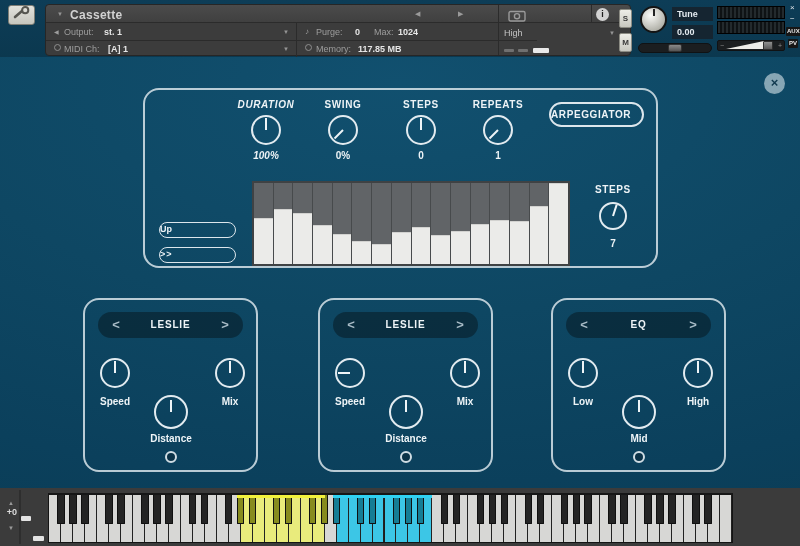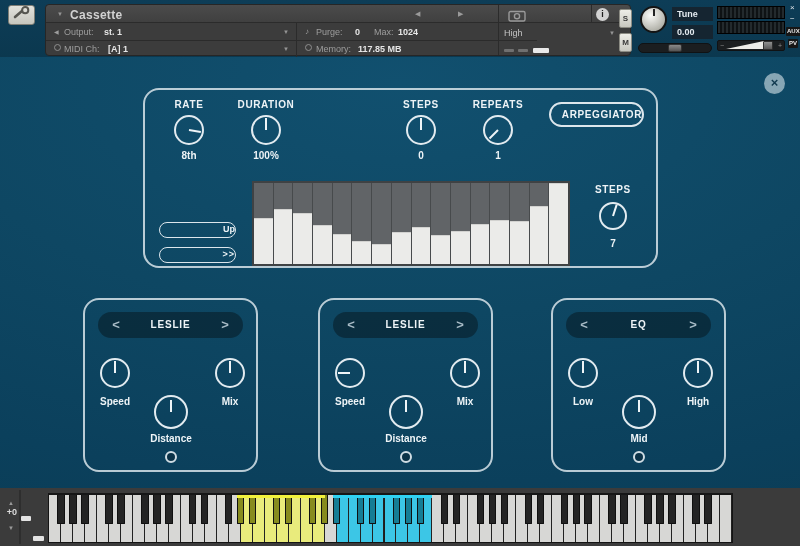--- a/index.html
+++ b/index.html
@@ -37,21 +37,21 @@
 
   
   #main-bg{position:absolute;top:57px;left:0;width:800px;height:431px;background:radial-gradient(130% 120% at 50% 6%,#11506f 0%,#0e4763 45%,#0b405c 78%,#0a3c55 100%);}
   #inst-close{position:absolute;left:764px;top:73px;width:21px;height:21px;border-radius:50%;background:rgba(235,242,246,.55);color:#10384e;font-size:13px;font-weight:bold;text-align:center;line-height:20px;}
   #arp-panel{position:absolute;left:143px;top:88px;width:515px;height:180px;border:2px solid rgba(216,228,234,.85);border-radius:16px;}
   .knob-col{position:absolute;width:80px;top:9px;text-align:center;}
   .k-label{font-size:10px;font-weight:bold;letter-spacing:.6px;color:#edf3f6;line-height:12px;}
   .k-value{font-size:10px;font-weight:bold;color:#edf3f6;line-height:12px;margin-top:5px;}
   .knob{width:30px;height:30px;border:2px solid #e2ebf0;border-radius:50%;margin:4px auto 0;position:relative;}
   .knob .ptr{position:absolute;left:calc(50% - 1px);bottom:50%;width:2px;height:12px;background:#eef4f7;transform-origin:50% 100%;}
-  .pillbtn{position:absolute;border:2px solid #dce6ec;border-radius:14px;color:#eef4f7;font-weight:bold;text-align:right;background:transparent;}
+  .pillbtn{position:absolute;border:2px solid #dce6ec;border-radius:14px;color:#eef4f7;font-weight:bold;text-align:left;background:transparent;}
   #arp-btn{left:549px;top:102px;width:95px;height:25px;font-size:10px;letter-spacing:.6px;line-height:22px;}
   #latch-btn{left:549px;top:137px;width:95px;height:25px;font-size:10px;letter-spacing:.6px;line-height:22px;}
   #up-btn{left:159px;top:222px;width:77px;height:16px;border-radius:9px;font-size:9px;line-height:13px;border-width:1.5px;}
   #next-btn{left:159px;top:247px;width:77px;height:16px;border-radius:9px;font-size:9px;line-height:13px;border-width:1.5px;letter-spacing:1px;}
   #seq{position:absolute;left:252px;top:181px;width:318px;height:85px;border:2px solid #3f4244;background:#474a4c;display:flex;gap:1px;}
   .seq-cell{flex:1;position:relative;background:#616467;}
   .seq-bar{position:absolute;left:0;right:0;bottom:0;background:#ebebe9;border-top:1px solid #d2d2d0;}
   #steps-label{position:absolute;left:587px;top:184px;width:52px;text-align:center;font-size:10px;font-weight:bold;letter-spacing:.6px;color:#edf3f6;}
   #steps-knob{position:absolute;left:599px;top:202px;width:28px;height:28px;margin:0;}
   #steps-value{position:absolute;left:587px;top:238px;width:52px;text-align:center;font-size:10px;font-weight:bold;color:#edf3f6;}
@@ -161,33 +161,33 @@
     <span class="edgebtn" style="left:790px;top:15px;">−</span>
     <span class="edgetag" style="left:786px;top:27px;">AUX</span>
     <span class="edgetag" style="left:788px;top:39px;">PV</span>
   </div>
 
   <div id="main-bg"></div>
   <div id="inst-close">×</div>
 
   <div id="arp-panel">
 
-  <div class="knob-col" style="left: 4px;">
-        <div class="k-label">RATE</div>
-        <div class="knob">
-          <div class="ptr" style="transform: rotate(100deg);"></div>
-        </div>
-        <div class="k-value">8th</div>
-      </div>
-      <div class="knob-col" style="left: 81px;">
+      <div class="knob-col" style="left: 81px; font-style: italic;">
         <div class="k-label">DURATION</div>
         <div class="knob">
           <div class="ptr" style="transform: rotate(0deg);"></div>
         </div>
         <div class="k-value">100%</div>
+      </div>
+      <div class="knob-col" style="left: 158px;">
+        <div class="k-label">SWING</div>
+        <div class="knob">
+          <div class="ptr" style="transform: rotate(-135deg);"></div>
+        </div>
+        <div class="k-value">0%</div>
       </div>
       <div class="knob-col" style="left: 236px;">
         <div class="k-label">STEPS</div>
         <div class="knob">
           <div class="ptr" style="transform: rotate(0deg);"></div>
         </div>
         <div class="k-value">0</div>
       </div>
       <div class="knob-col" style="left: 313px;">
         <div class="k-label">REPEATS</div>

